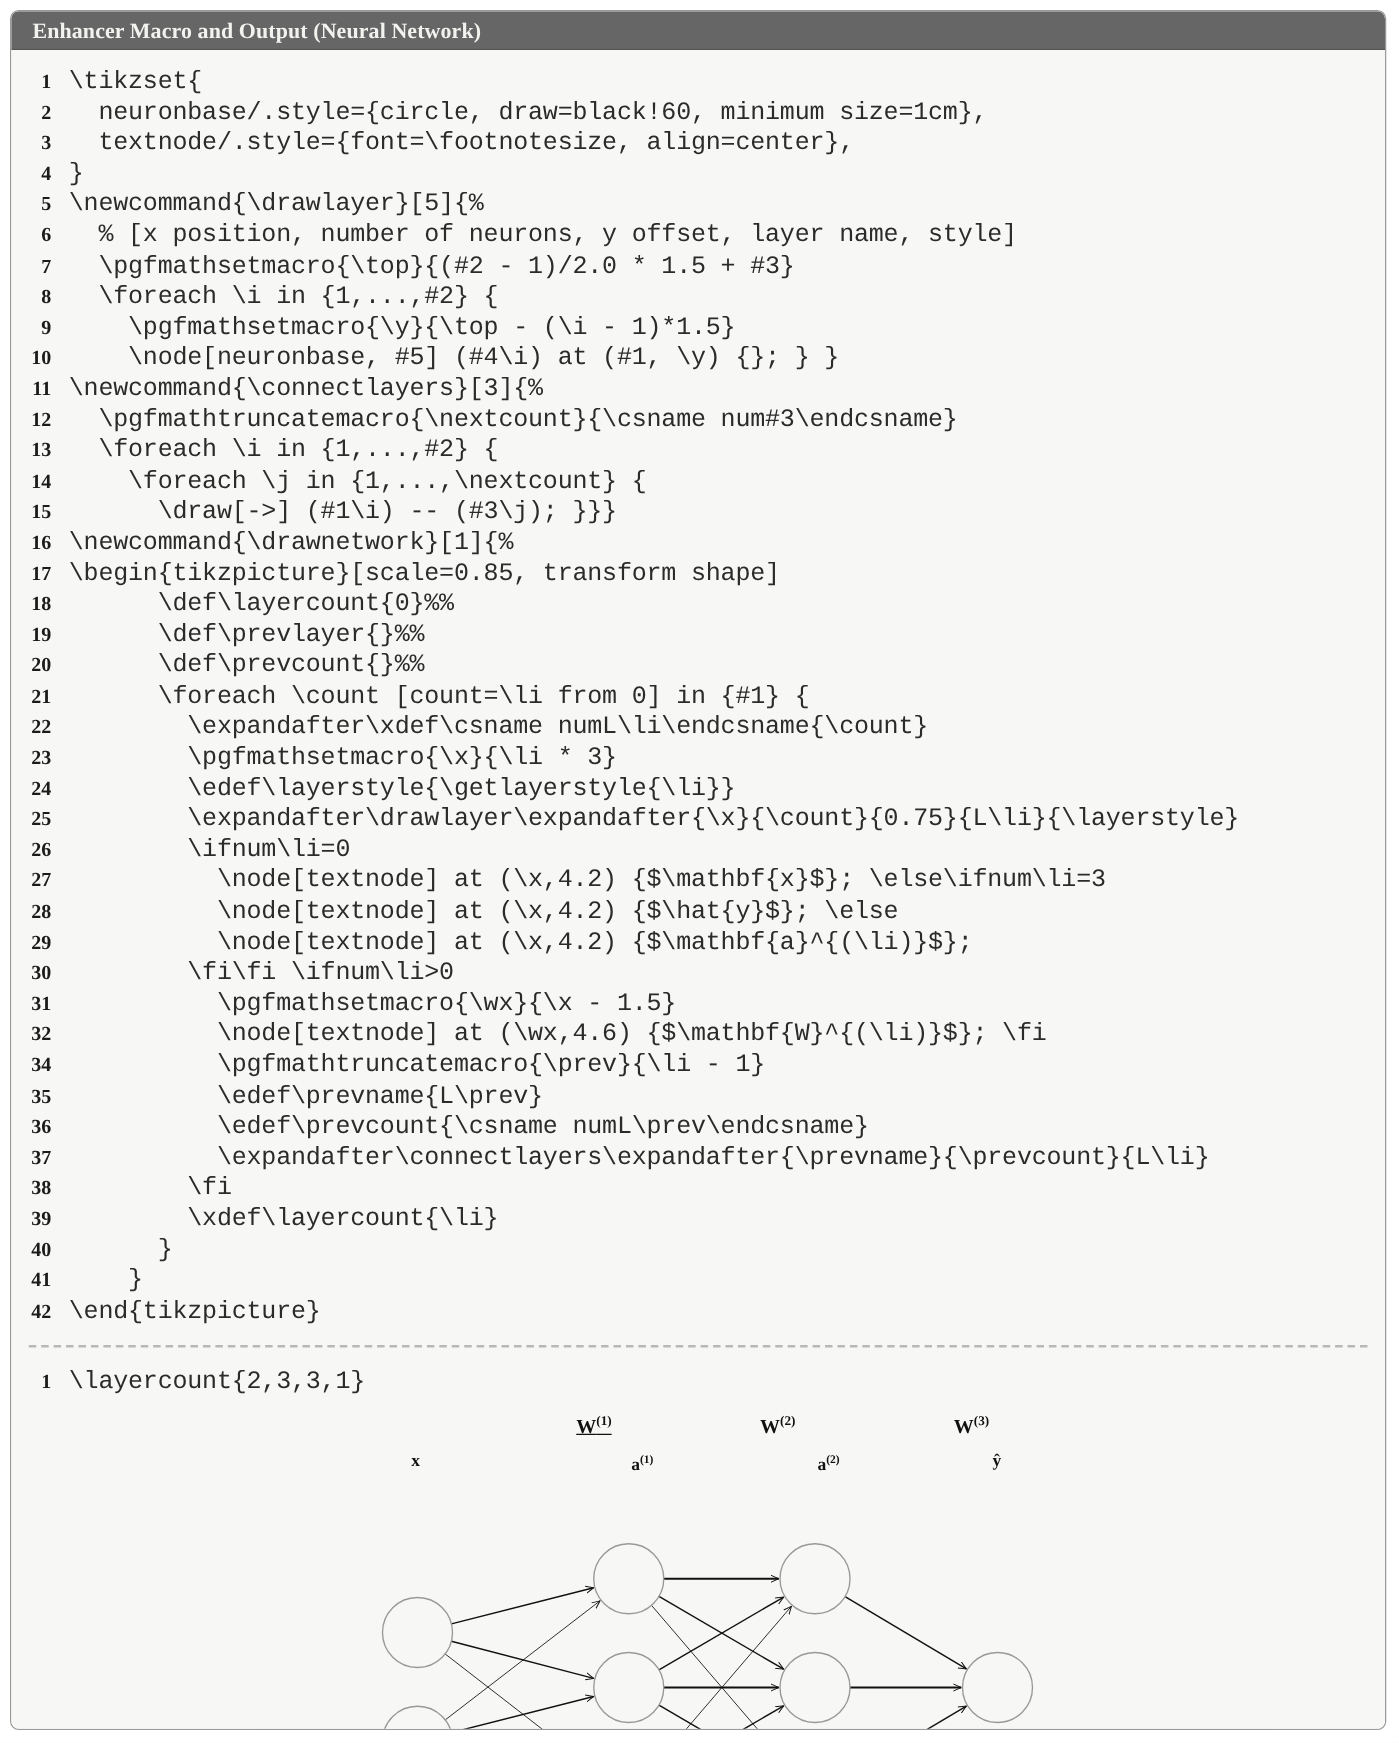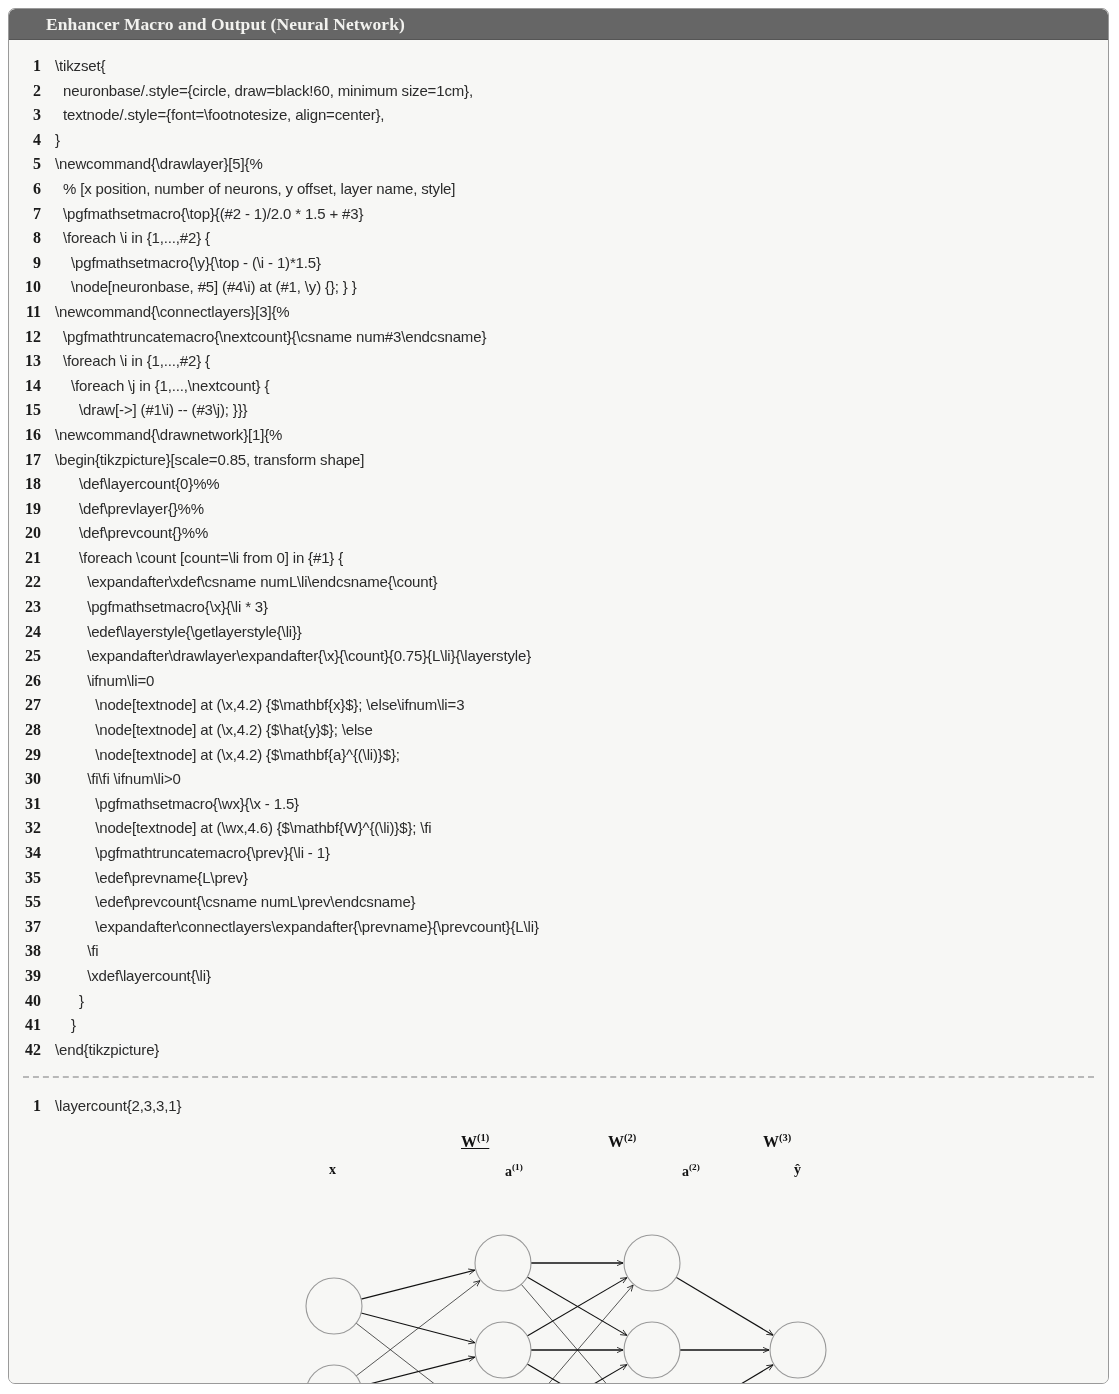--- a/index.html
+++ b/index.html
@@ -38,21 +38,20 @@
     padding-left: 17px;
     box-sizing: border-box;
   }
   #titlebar .title-text {
     color: #f2f2ef;
     font-family: "Liberation Serif", serif;
     font-weight: bold;
     font-size: 17.5px;
     letter-spacing: 0.1px;
     white-space: nowrap;
-    margin-left: 20px;
   }
 
   #body-area {
     position: relative;
     background: #f7f7f5;
     padding: 0;
   }
 
   
   .listing {
@@ -70,22 +69,22 @@
     min-width: 46px;
     text-align: right;
     padding-right: 14px;
     box-sizing: border-box;
     font-family: "Liberation Serif", serif;
     font-weight: bold;
     font-size: 16px;
     color: #1b1b1b;
   }
   .codetext {
-    font-family: Liberation Sans, sans-serif;
-    font-size: 15px;
+    font-family: Liberation Mono, monospace;
+    font-size: 20px;
     color: #2b2b2b;
     white-space: pre;
     letter-spacing: -0.15px;
   }
 
   
   .sep {
     margin: 8px 14px 4px 14px;
     border-top: 2px dashed #b8b8b8;
     height: 0;
@@ -158,21 +157,21 @@
         <div class="code-line"><span class="lineno">25</span><span class="codetext">        \expandafter\drawlayer\expandafter{\x}{\count}{0.75}{L\li}{\layerstyle}</span></div>
         <div class="code-line"><span class="lineno">26</span><span class="codetext">        \ifnum\li=0</span></div>
         <div class="code-line"><span class="lineno">27</span><span class="codetext">          \node[textnode] at (\x,4.2) {$\mathbf{x}$}; \else\ifnum\li=3</span></div>
         <div class="code-line"><span class="lineno">28</span><span class="codetext">          \node[textnode] at (\x,4.2) {$\hat{y}$}; \else</span></div>
         <div class="code-line"><span class="lineno">29</span><span class="codetext">          \node[textnode] at (\x,4.2) {$\mathbf{a}^{(\li)}$};</span></div>
         <div class="code-line"><span class="lineno">30</span><span class="codetext">        \fi\fi \ifnum\li&gt;0</span></div>
         <div class="code-line"><span class="lineno">31</span><span class="codetext">          \pgfmathsetmacro{\wx}{\x - 1.5}</span></div>
         <div class="code-line"><span class="lineno">32</span><span class="codetext">          \node[textnode] at (\wx,4.6) {$\mathbf{W}^{(\li)}$}; \fi</span></div>
         <div class="code-line"><span class="lineno">34</span><span class="codetext">          \pgfmathtruncatemacro{\prev}{\li - 1}</span></div>
         <div class="code-line"><span class="lineno">35</span><span class="codetext">          \edef\prevname{L\prev}</span></div>
-        <div class="code-line"><span class="lineno">55</span><span class="codetext">          \edef\prevcount{\csname numL\prev\endcsname}</span></div>
+        <div class="code-line"><span class="lineno">36</span><span class="codetext">          \edef\prevcount{\csname numL\prev\endcsname}</span></div>
         <div class="code-line"><span class="lineno">37</span><span class="codetext">          \expandafter\connectlayers\expandafter{\prevname}{\prevcount}{L\li}</span></div>
         <div class="code-line"><span class="lineno">38</span><span class="codetext">        \fi</span></div>
         <div class="code-line"><span class="lineno">39</span><span class="codetext">        \xdef\layercount{\li}</span></div>
         <div class="code-line"><span class="lineno">40</span><span class="codetext">      }</span></div>
         <div class="code-line"><span class="lineno">41</span><span class="codetext">    }</span></div>
         <div class="code-line"><span class="lineno">42</span><span class="codetext">\end{tikzpicture}</span></div>
       </div>
 
     <div class="sep"></div>
 
@@ -212,19 +211,19 @@
           <circle cx="494" cy="318" r="28" fill="#f7f7f5" stroke="#999999" stroke-width="1.1"></circle>
           <circle cx="643" cy="144" r="28" fill="#f7f7f5" stroke="#999999" stroke-width="1.1"></circle>
           <circle cx="643" cy="231" r="28" fill="#f7f7f5" stroke="#999999" stroke-width="1.1"></circle>
           <circle cx="643" cy="318" r="28" fill="#f7f7f5" stroke="#999999" stroke-width="1.1"></circle>
           <circle cx="789" cy="231" r="28" fill="#f7f7f5" stroke="#999999" stroke-width="1.1"></circle>
         </svg>
     <div class="fig-label lbl-a" style="left: 320px; top: 43px;"><span>x</span></div>
         <div class="fig-label lbl-w" style="left: 452px; top: 13px; text-decoration: underline;"><span>W</span><span class="sup">(1)</span></div>
         <div class="fig-label lbl-a" style="left: 496px; top: 43px; font-family: Liberation Serif, serif;"><span>a</span><span class="sup">(1)</span></div>
         <div class="fig-label lbl-w" style="left: 599px; top: 13px;"><span>W</span><span class="sup">(2)</span></div>
-        <div class="fig-label lbl-a" style="left: 673px; top: 43px;"><span>a</span><span class="sup">(2)</span></div>
+        <div class="fig-label lbl-a" style="left: 645px; top: 43px;"><span>a</span><span class="sup">(2)</span></div>
         <div class="fig-label lbl-w" style="left: 733px; top: 13px; margin-left: 21px;"><span>W</span><span class="sup">(3)</span></div>
         <div class="fig-label lbl-a" style="left: 785px; top: 43px;"><span>ŷ</span></div>
       </div>
 
   </div>
 </div>
 
 </body></html>

